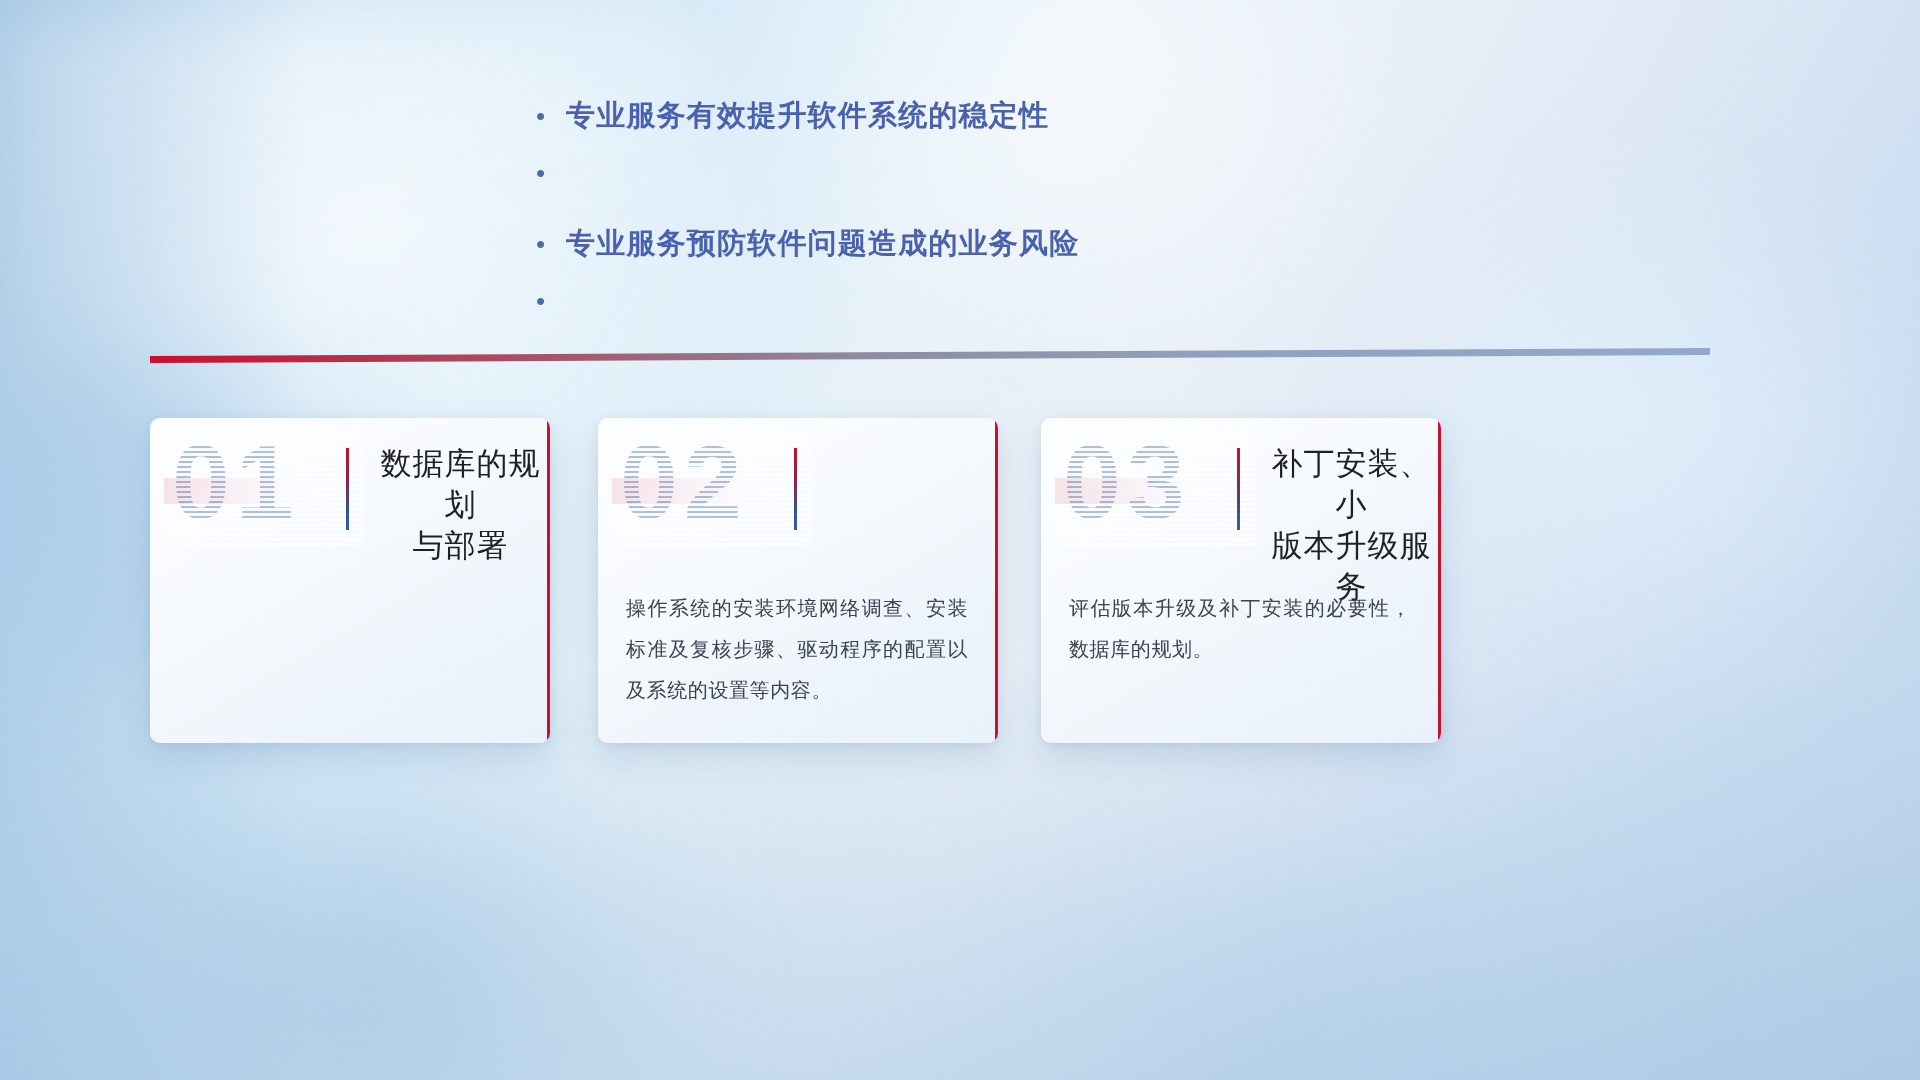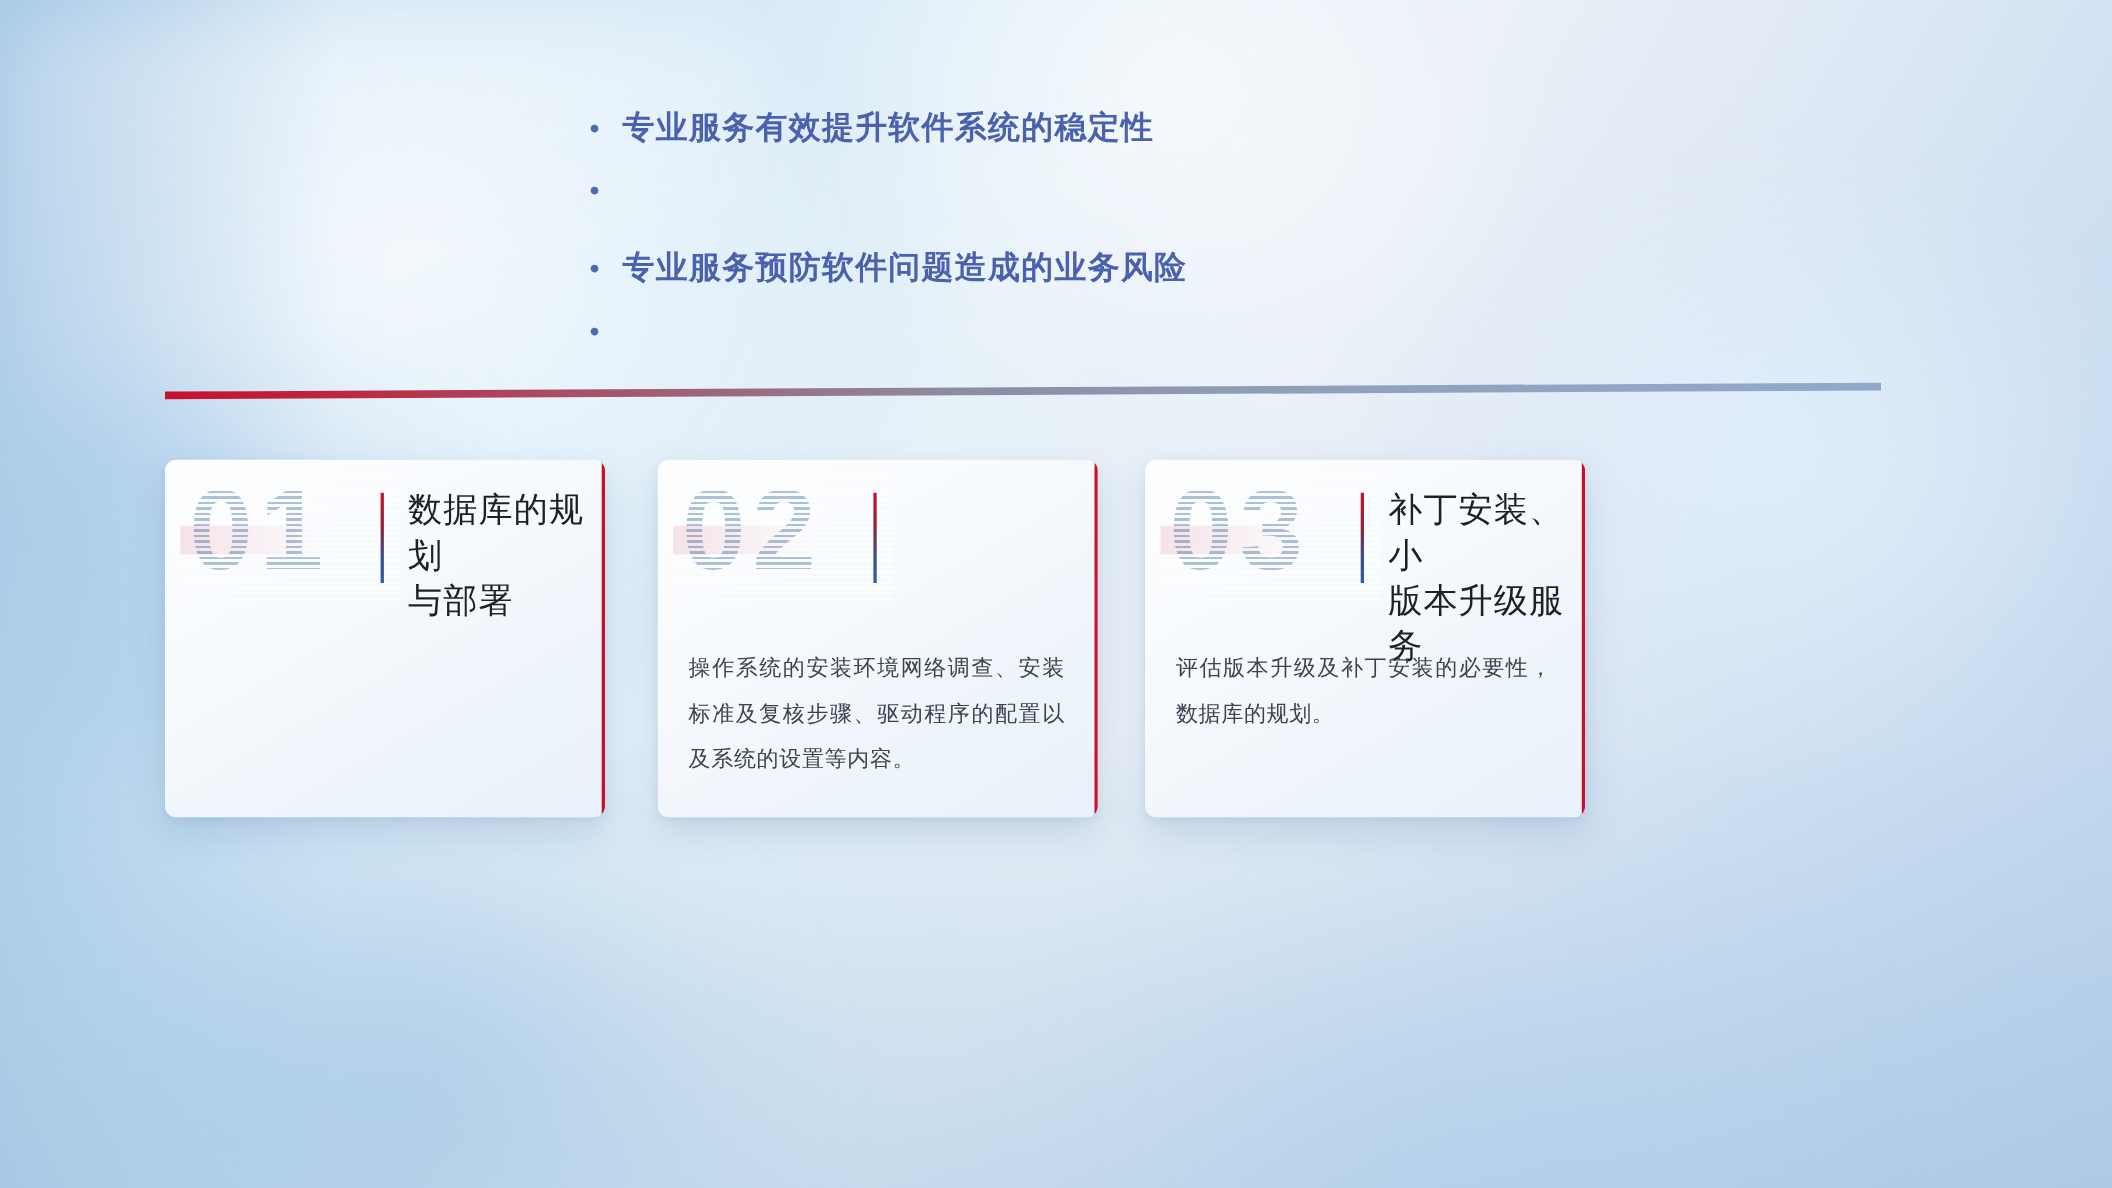--- a/index.html
+++ b/index.html
@@ -185,20 +185,21 @@
     width: 3px;
     background: #c8102e;
   }
   .card-1 { left: 0px; }
   .card-2 { left: 448px; }
   .card-3 { left: 891px; }
 
   .card-head {
     position: relative;
     height: 148px;
+    text-align: center;
   }
   .ghost-number {
     position: absolute;
     left: 22px;
     top: 12px;
     font-size: 104px;
     font-weight: 700;
     letter-spacing: 6px;
     line-height: 1;
     color: #b9c9de;

